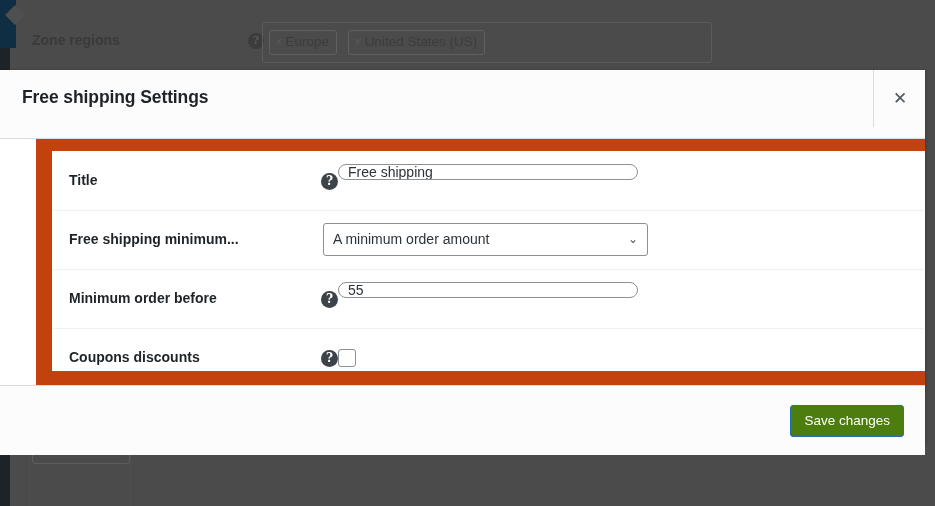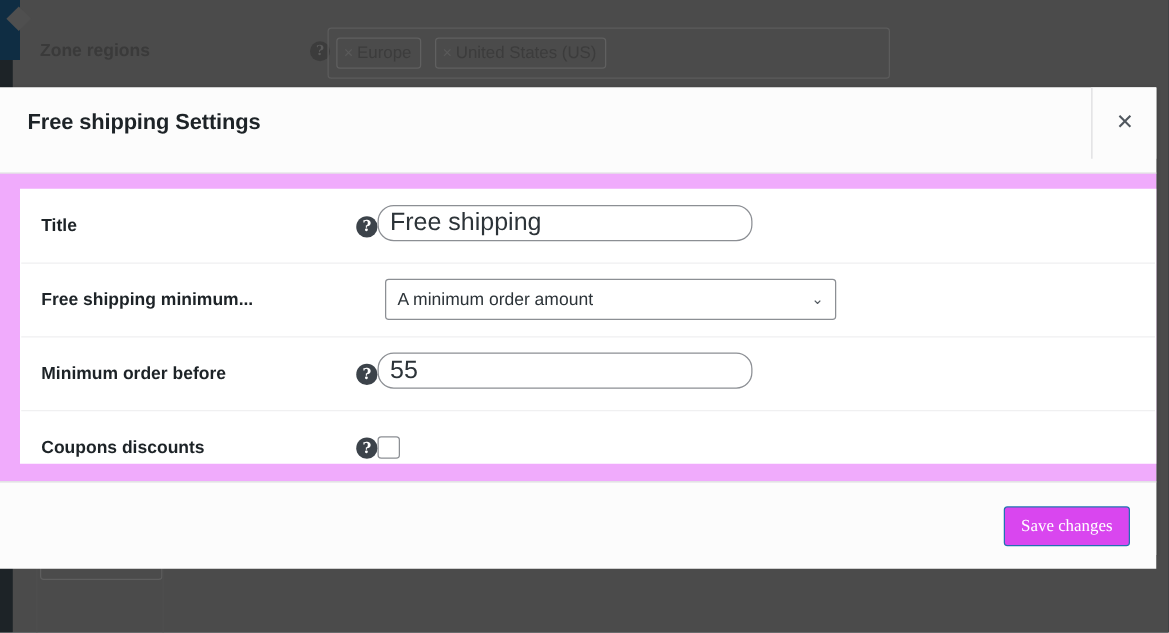--- a/index.html
+++ b/index.html
@@ -187,22 +187,23 @@
     line-height: 57px;
     text-align: center;
     font-size: 17px;
     color: #50575e;
     font-family: "DejaVu Sans", sans-serif;
   }
 
   #modal-body {
     position: relative;
     height: 246px;
-    background: #f0abfc;
+    background: #c2410c;
     padding: 12px 0 14px 16px;
+    margin-left: 36px;
   }
   #settings-table {
     background: #fff;
     border: 1px solid transparent;
     height: 100%;
   }
   .srow {
     position: relative;
     height: 59px;
     border-bottom: 1px solid #f0f0f1;
@@ -230,35 +231,35 @@
     line-height: 17px;
     text-align: center;
     font-family: "DejaVu Serif", serif;
     cursor: help;
   }
   .field-input {
     position: absolute;
     left: 285px;
     top: 12px;
     width: 300px;
-    height: 29px;
+    height: 16px;
     border: 1px solid #8c8f94;
     border-radius: 13px;
     background: #fff;
     font-family: "Liberation Sans", sans-serif;
-    font-size: 20px;
+    font-size: 14px;
     color: #2c3338;
     padding: 0 9px;
     outline: none;
   }
   .field-select {
     position: absolute;
-    left: 291px;
+    left: 270px;
     top: 12px;
-    width: 361px;
+    width: 325px;
     height: 33px;
     border: 1px solid #8c8f94;
     border-radius: 3px;
     background: #fff;
     font-family: "Liberation Sans", sans-serif;
     font-size: 14px;
     color: #2c3338;
     padding: 0 9px;
     line-height: 31px;
     cursor: pointer;
@@ -297,25 +298,25 @@
     height: 70px;
     background: #fcfcfc;
     border-top: 1px solid #dcdcde;
   }
   #save-changes {
     position: absolute;
     right: 21px;
     top: 19px;
     height: 32px;
     padding: 0 13px;
-    background: #d946ef;
+    background: #4d7c0f;
     border: 1px solid #2271b1;
     border-radius: 3px;
     color: #fff;
-    font-family: Liberation Serif, serif;
+    font-family: Liberation Sans, sans-serif;
     font-size: 13.5px;
     line-height: 30px;
     cursor: pointer;
   }
 </style>
 </head>
 <body>
 
 <div id="page-behind">
 

